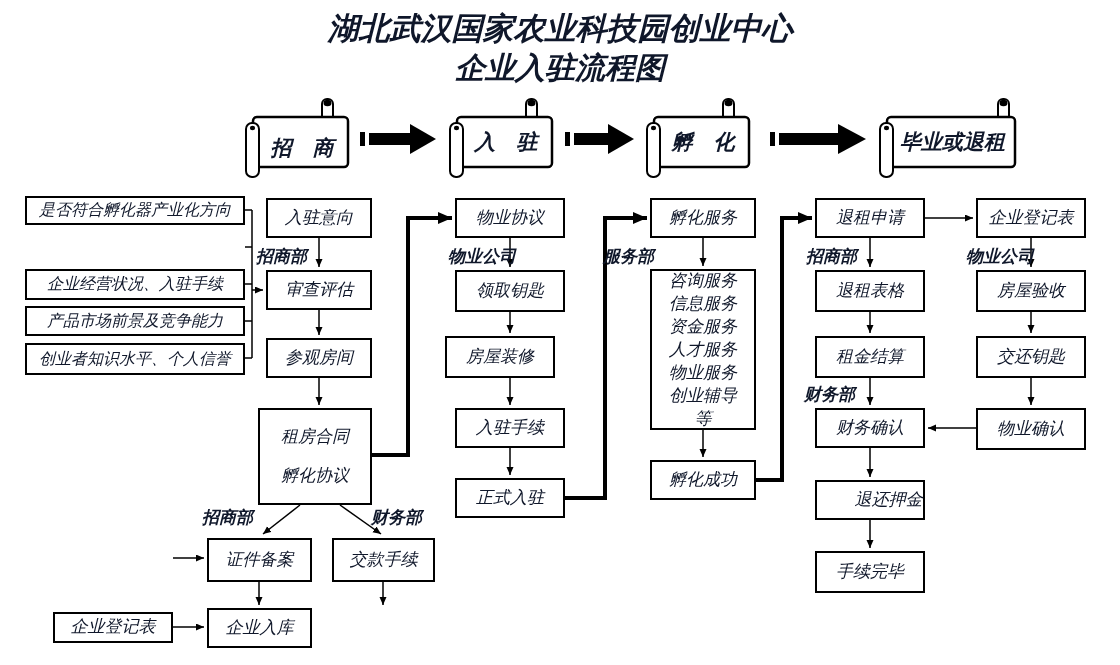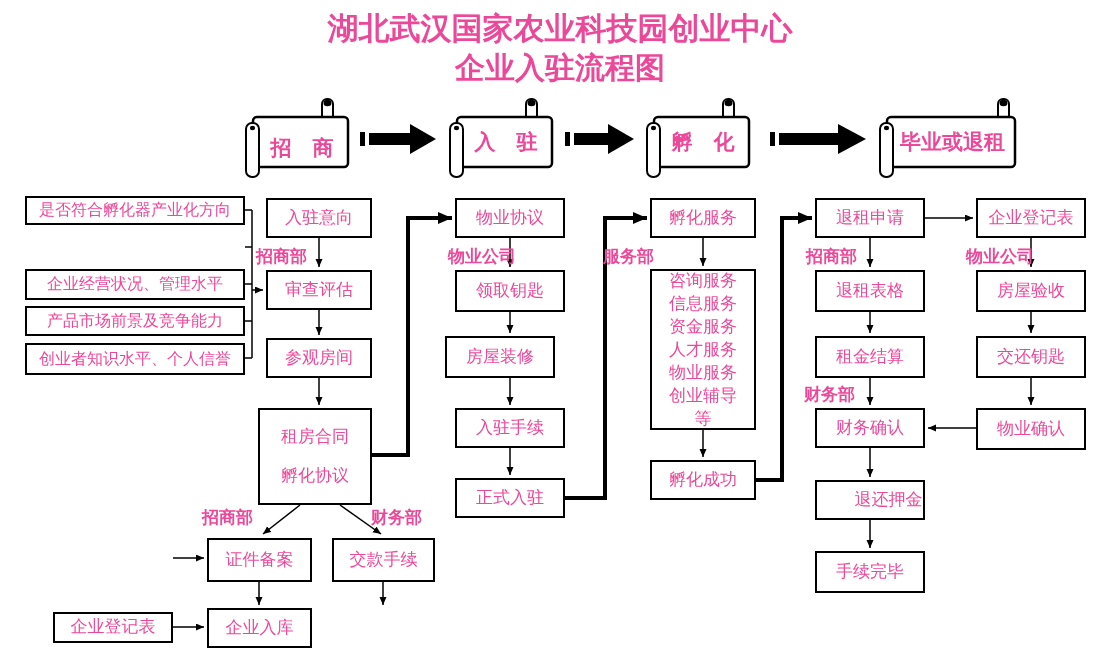--- a/index.html
+++ b/index.html
@@ -1,18 +1,18 @@
 <!DOCTYPE html>
 <html><head>
 <meta charset="utf-8">
 <style>
   html,body{margin:0;padding:0;background:#ffffff;}
   #stage{
     position:relative;width:1120px;height:665px;background:#ffffff;
-    font-family:"Liberation Serif","DejaVu Serif",serif;color:#ec4899;overflow:hidden;
+    font-family:"Liberation Serif","DejaVu Serif",serif;color:#0f172a;overflow:hidden;font-style:italic;
   }
   .title{position:absolute;left:0;width:100%;text-align:center;font-weight:bold;}
   #title1{top:8px;font-size:31px;}
   #title2{top:48px;font-size:30px;}
   svg.layer{position:absolute;left:0;top:0;}
   .box{
     position:absolute;box-sizing:border-box;border:2px solid #000;background:#fff;
     display:flex;align-items:center;justify-content:center;text-align:center;
     font-size:17px;line-height:1.3;
   }
@@ -141,21 +141,21 @@
       <path d="M756,480 H782 V218 H812" marker-end="url(#arrB)"></path>
     </g>
   </svg>
 
   <div class="banner-label" style="left:256px;top:117px;width:92px;height:50px;margin-top:6px;">招　商</div>
   <div class="banner-label" style="left:460px;top:117px;width:92px;height:50px;">入　驻</div>
   <div class="banner-label" style="left:657px;top:117px;width:92px;height:50px;">孵　化</div>
   <div class="banner-label" style="left:890px;top:117px;width:125px;height:50px;">毕业或退租</div>
 
   <div class="box sm" style="left:25px;top:196px;width:220px;height:29px;">是否符合孵化器产业化方向</div>
-  <div class="box sm" style="left:25px;top:269px;width:220px;height:31px;">企业经营状况、管理水平</div>
+  <div class="box sm" style="left:25px;top:269px;width:220px;height:31px;">企业经营状况、入驻手续</div>
   <div class="box sm" style="left:25px;top:306px;width:220px;height:30px;">产品市场前景及竞争能力</div>
   <div class="box sm" style="left:25px;top:343px;width:220px;height:32px;">创业者知识水平、个人信誉</div>
 
   <div class="box" style="left:266px;top:198px;width:106px;height:40px;">入驻意向</div>
   <div class="dept" style="left:256px;top:245px;">招商部</div>
   <div class="box" style="left:266px;top:270px;width:106px;height:40px;">审查评估</div>
   <div class="box" style="left:266px;top:338px;width:106px;height:40px;">参观房间</div>
   <div class="box contract" style="left:258px;top:408px;width:114px;height:97px;">
     <span>租房合同</span>
     <span>孵化协议</span>

